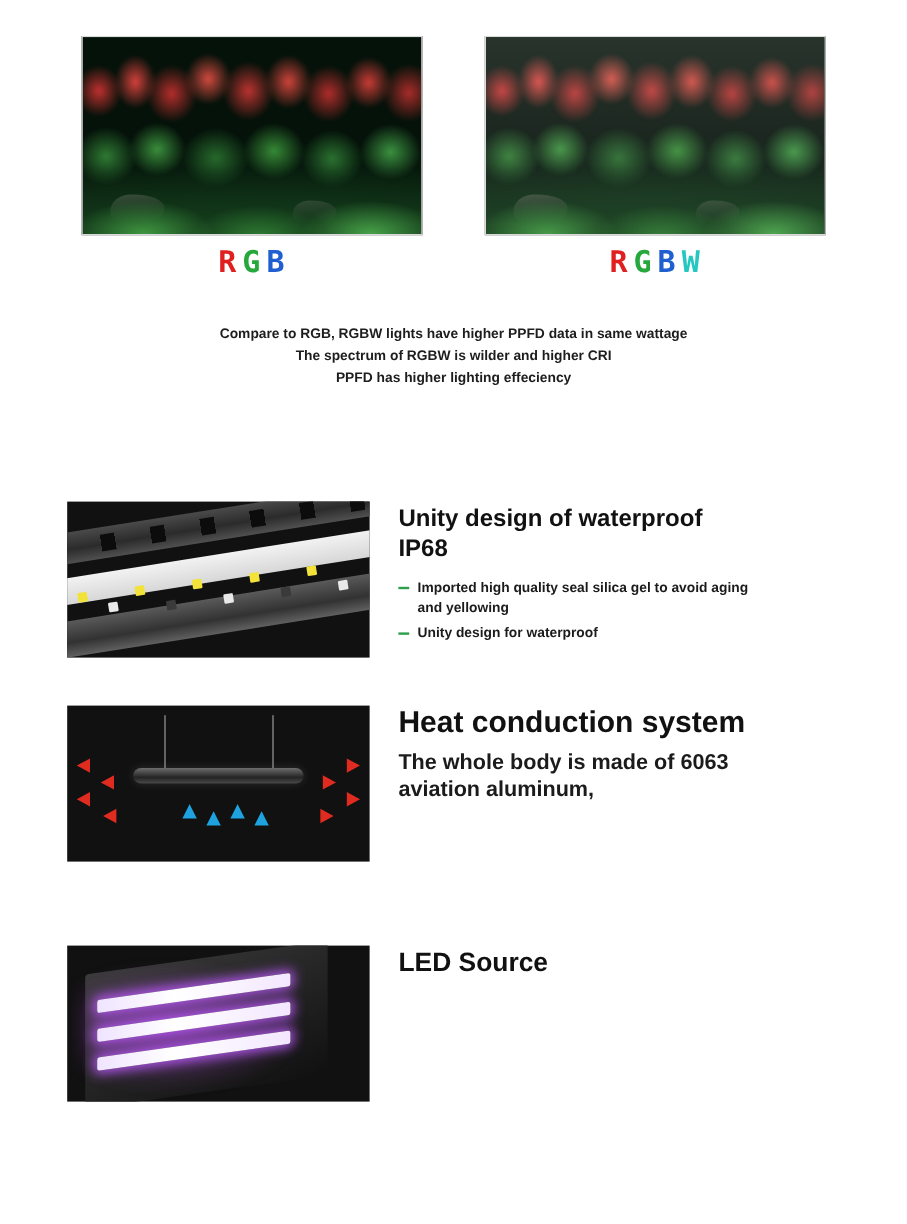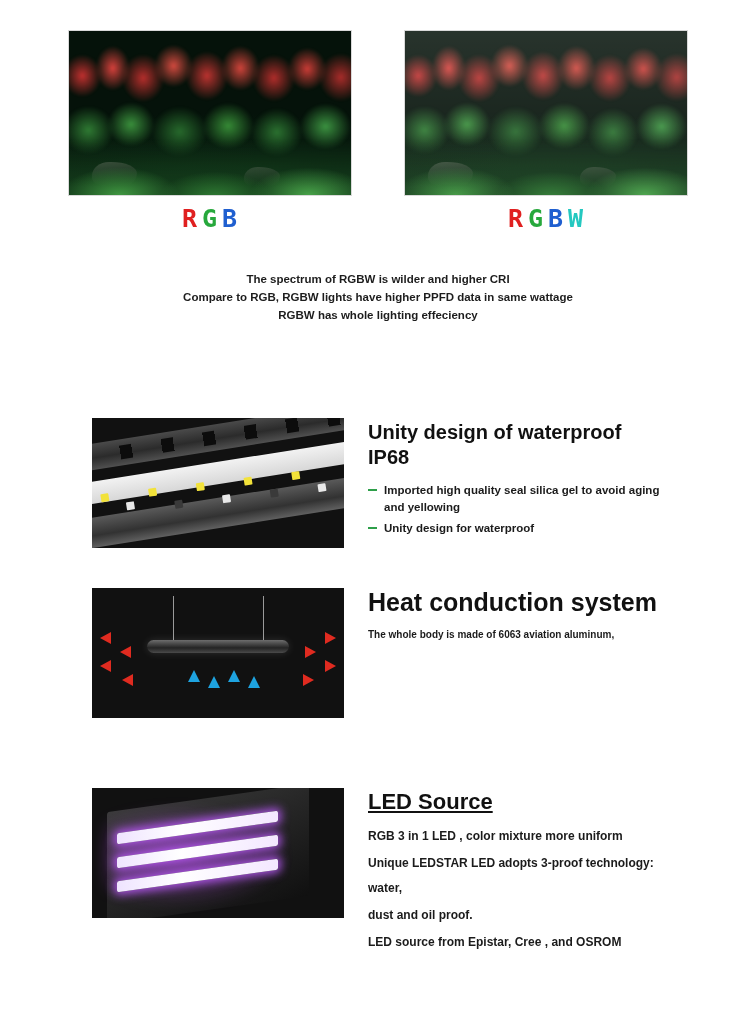--- a/index.html
+++ b/index.html
@@ -134,21 +134,20 @@
     line-height: 18px;
     color: #1d1d1d;
   }
 
   
   .feature {
     position: absolute;
     left: 0; width: 624px;
     display: flex;
     align-items: flex-start;
-    margin-left: 36px;
   }
   .feature .thumb {
     width: 252px; height: 130px;
     margin-left: 56px;
     flex: 0 0 252px;
     overflow: hidden;
     position: relative;
     background: #111;
   }
   .feature .body {
@@ -186,23 +185,23 @@
     line-height: 21px;
     color: #1b1b1b;
   }
   .para p { margin: 0 0 2px 0; }
 
   
   #feature-waterproof { top: 418px; }
   #feature-waterproof h2 { font-size: 20px; line-height: 25px; }
   #feature-heat { top: 588px; }
   #feature-heat h2 { font-size: 25px; }
-  #feature-heat .para { font-size: 10px; line-height: 22px; }
+  #feature-heat .para { font-size: 18px; line-height: 22px; }
   #feature-led { top: 788px; }
-  #feature-led h2 { font-size: 22px; text-decoration: underline; }
+  #feature-led h2 { font-size: 22px; }
   #feature-led .para { font-size: 12px; line-height: 25px; }
   #feature-led .body { width: 400px; }
 
   
   .thumb-strip { background: linear-gradient(180deg,#e9e9e9,#cfcfcf); }
   .thumb-strip .bar {
     position: absolute; left: -6%; width: 112%;
     height: 26px;
     background: linear-gradient(180deg,#4a4a4a,#2b2b2b 55%,#505050);
     transform: rotate(-9deg);
@@ -299,23 +298,23 @@
       <span class="logo-letter" style="color:#e02020">R</span>
       <span class="logo-letter" style="color:#27a83c">G</span>
       <span class="logo-letter" style="color:#1f5fd0">B</span>
       <span class="logo-letter" style="color:#24c8c0">W</span>
     </div>
   </div>
 </div>
 
 <div class="headline-block">
   <div class="sub">
+    <div>Compare to RGB, RGBW lights have higher PPFD data in same wattage</div>
     <div>The spectrum of RGBW is wilder and higher CRI</div>
-    <div>Compare to RGB, RGBW lights have higher PPFD data in same wattage</div>
-    <div>RGBW has whole lighting effeciency</div>
+    <div>PPFD has higher lighting effeciency</div>
   </div>
 </div>
 
 <div class="feature" id="feature-waterproof">
   <div class="thumb thumb-strip">
     <div class="bar b1"></div>
     <div class="holes"></div>
     <div class="bar b2"></div>
     <div class="bar b3"></div>
     <div class="chips">
@@ -372,20 +371,14 @@
 <div class="feature" id="feature-led">
   <div class="thumb thumb-led">
     <div class="body3"></div>
     <div class="glow"></div>
     <div class="strip s1"></div>
     <div class="strip s2"></div>
     <div class="strip s3"></div>
   </div>
   <div class="body">
     <h2>LED Source</h2>
-    <div class="para">
-      <p>RGB 3 in 1 LED , color mixture more uniform</p>
-      <p>Unique LEDSTAR LED  adopts 3-proof technology: water,</p>
-      <p>dust and oil proof.</p>
-      <p>LED source from Epistar, Cree ,  and OSROM</p>
-    </div>
   </div>
 </div>
 
 </body></html>

